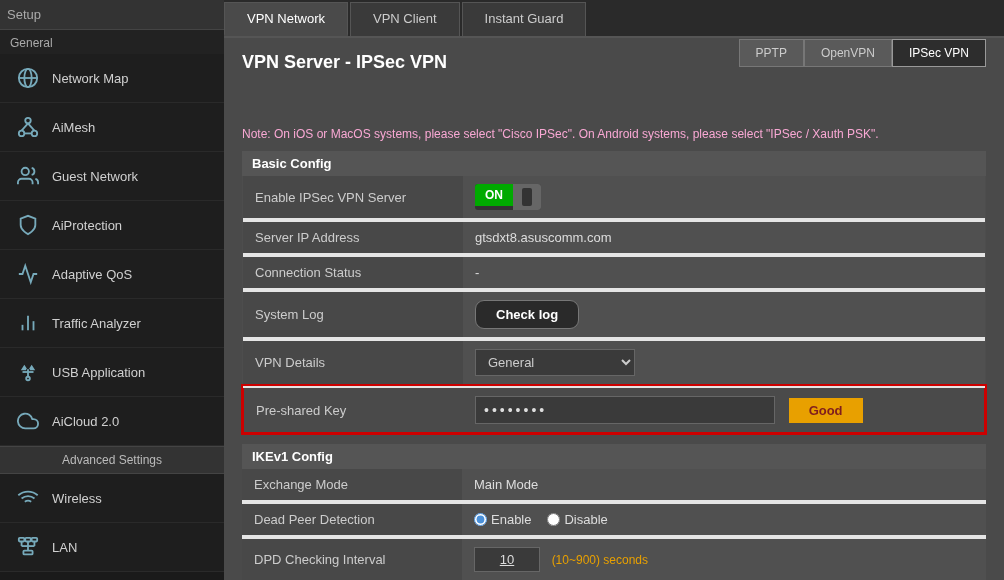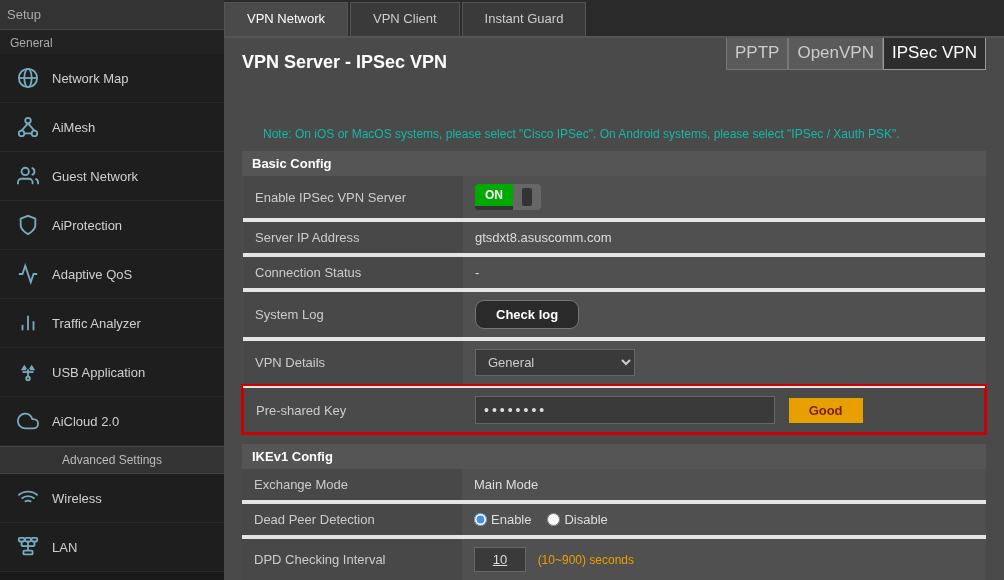--- a/index.html
+++ b/index.html
@@ -123,40 +123,39 @@
     }
 
     .vpn-type-buttons {
       display: flex;
       gap: 0;
       float: right;
       margin-top: -30px;
     }
 
     .vpn-type-btn {
-      padding: 6px 8px;
+      padding: 6px 16px;
       background: #5a5a5a;
       color: #ccc;
       border: 1px solid #777;
       cursor: pointer;
-      font-size: 17px;
+      font-size: 12px;
     }
     .vpn-type-btn.active {
       background: #2d2d2d;
       color: #fff;
       border-color: #999;
     }
 
     .note-text {
-      color: #14b8a6;
+      color: #f9a8d4;
       font-size: 12px;
       margin-bottom: 10px;
       clear: both;
       padding-top: 36px;
-      margin-left: 21px;
     }
 
     .section-header {
       background: #555;
       color: #fff;
       padding: 5px 10px;
       font-weight: bold;
       font-size: 13px;
       margin-bottom: 0;
     }
@@ -293,21 +292,21 @@
       accent-color: #4a90d9;
     }
 
     
     .dpd-input {
       background: #3a3a3a;
       border: 1px solid #666;
       color: #ddd;
       padding: 4px 6px;
       font-size: 13px;
-      width: 52px;
+      width: 66px;
       text-align: center;
       text-decoration: underline;
     }
     .dpd-hint {
       color: #e8a000;
       font-size: 12px;
       margin-left: 8px;
     }
 
     .title-row {

